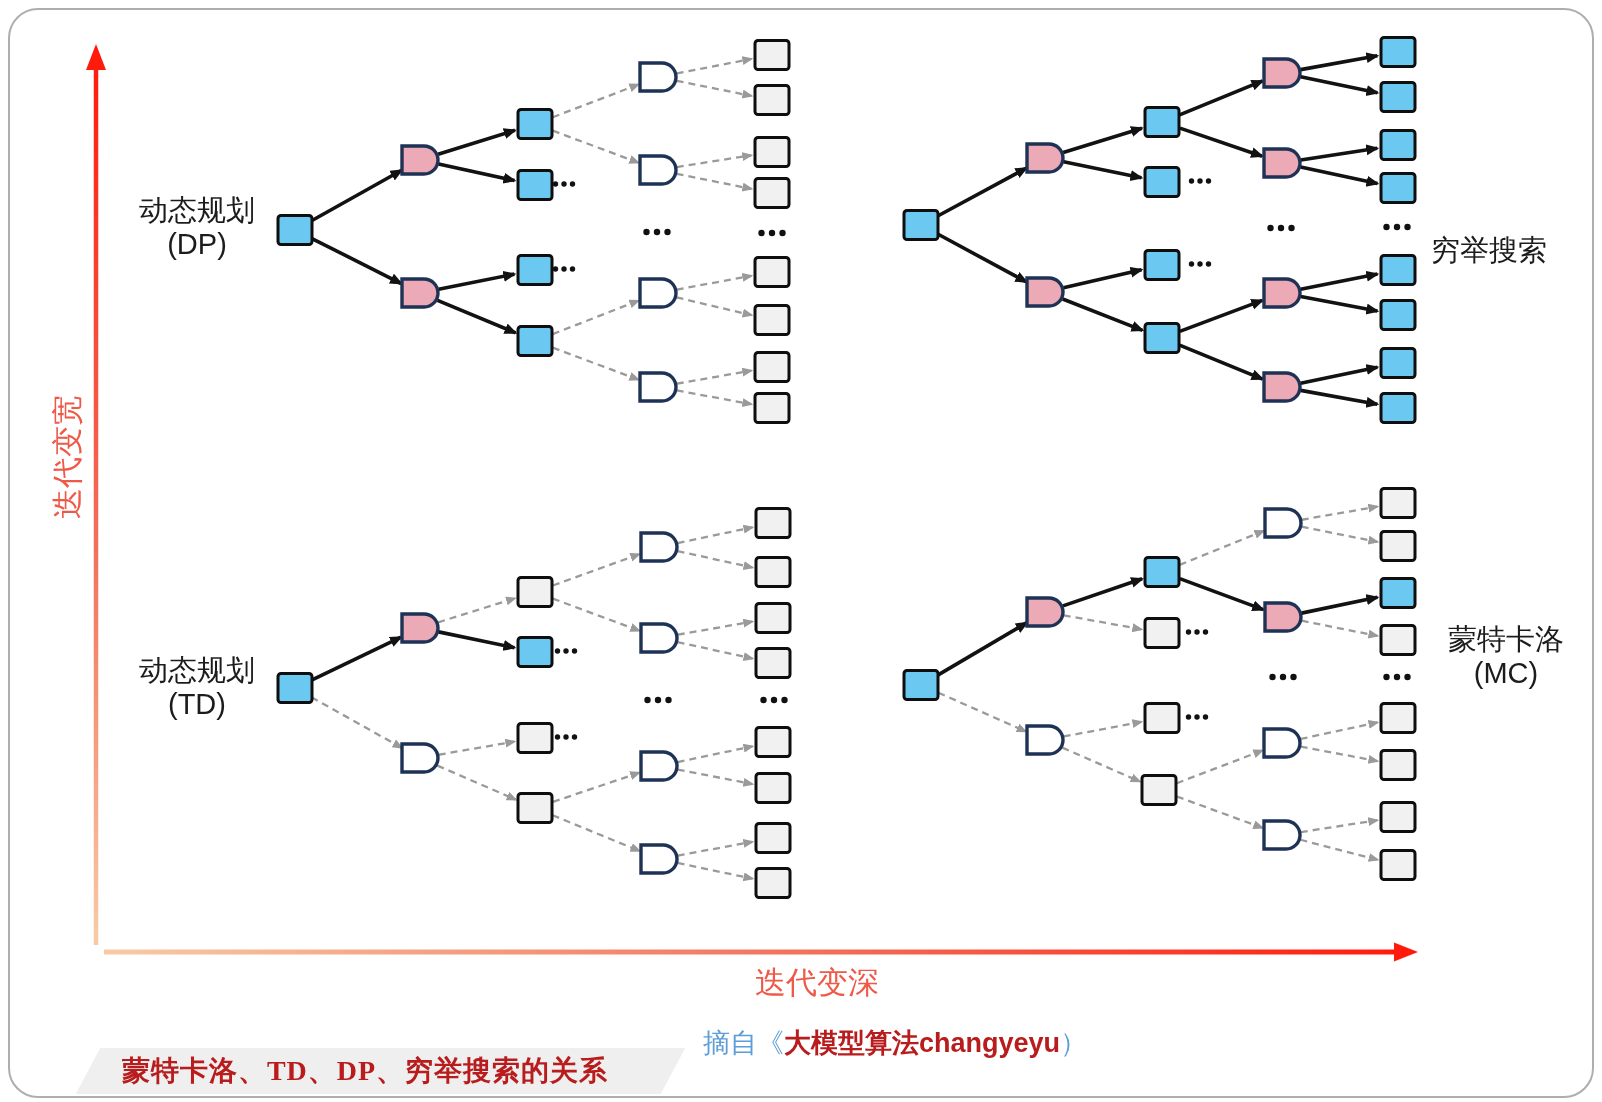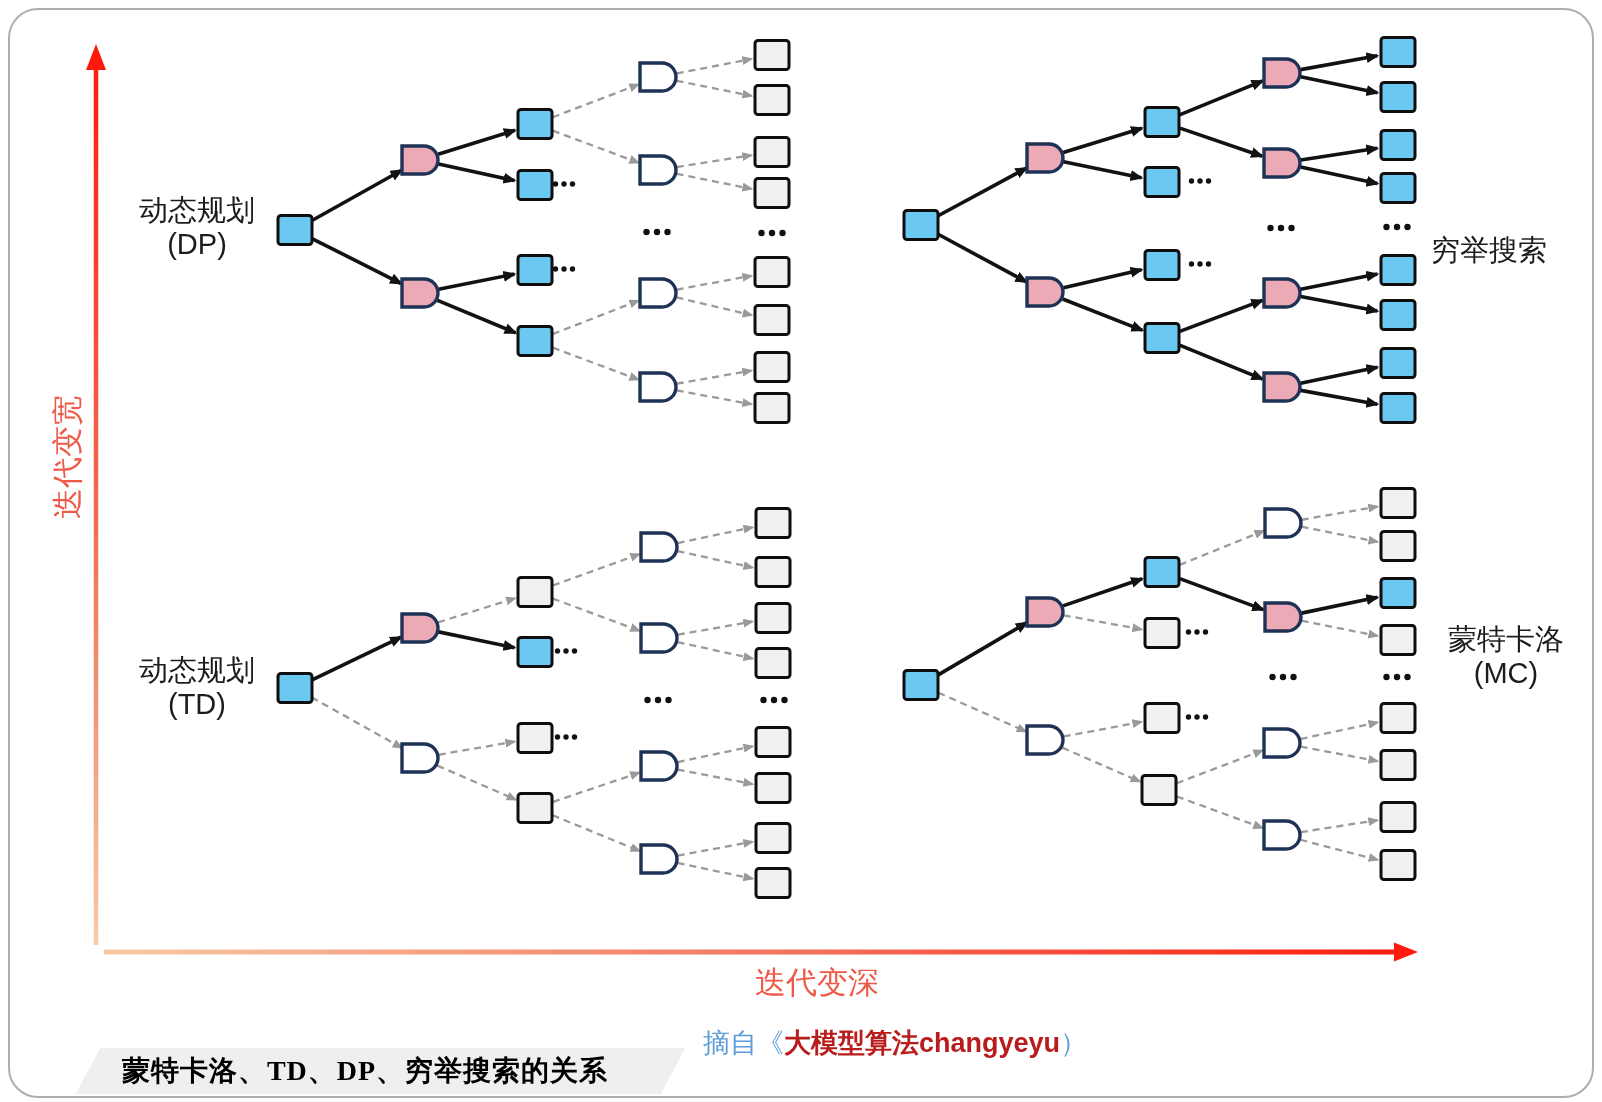--- a/index.html
+++ b/index.html
@@ -25,21 +25,21 @@
   .axis-label{position:absolute;color:#EE5948;font-size:31px;white-space:nowrap;}
   #y-axis-label{left:68px;top:457px;transform:translate(-50%,-50%) rotate(-90deg);}
   #x-axis-label{left:817px;top:983px;transform:translate(-50%,-50%);text-align:center;}
 
   
   #footer-band{position:absolute;left:88px;top:1048px;width:585px;height:46px;
                background:#EFEFEF;transform:skewX(-28deg);}
   #footer-title{position:absolute;left:95px;top:1048px;width:540px;height:46px;
                 display:flex;align-items:center;justify-content:center;
                 font-family:"Liberation Serif",serif;font-weight:bold;font-size:28px;
-                letter-spacing:1px;color:#000000;white-space:nowrap;}
+                letter-spacing:1px;color:#b91c1c;white-space:nowrap;}
   #footer-source{position:absolute;left:703px;top:1020px;height:46px;
                  display:flex;align-items:center;font-size:27px;color:#5D9DD8;white-space:nowrap;}
   #footer-source .seg-bold{font-weight:bold;color:#b91c1c;}
 </style>
 </head>
 <body>
 
 <div id="stage">
 
   <svg class="layer" viewBox="0 0 1602 1102">

